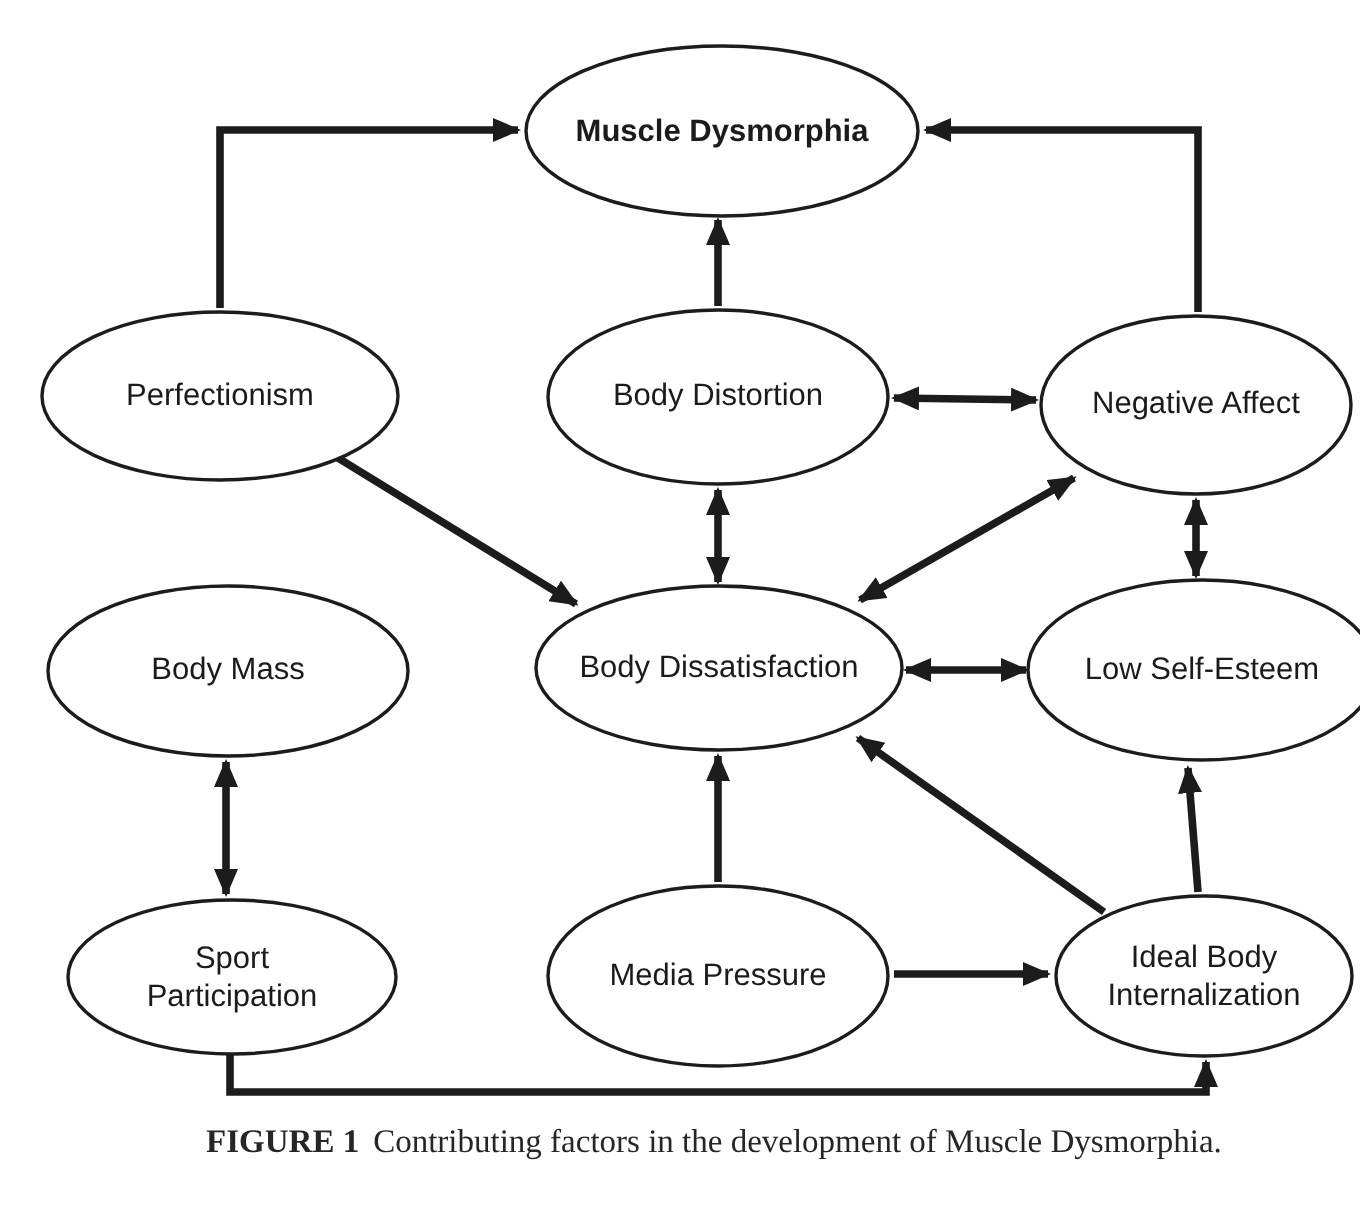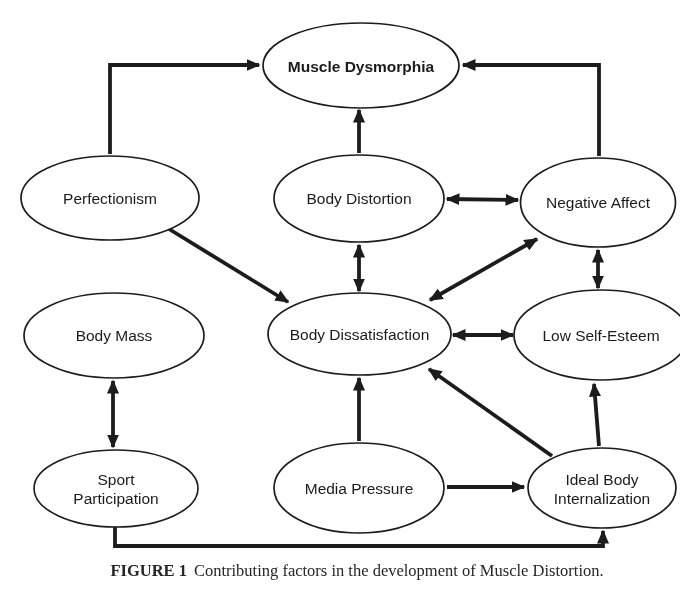--- a/index.html
+++ b/index.html
@@ -134,14 +134,14 @@
 
   <g>
     <ellipse class="node-ellipse" cx="586" cy="488" rx="74" ry="40"></ellipse>
     <text class="node-label" x="586" y="479">Ideal Body</text>
     <text class="node-label" x="586" y="498">Internalization</text>
   </g>
 </svg>
 </div>
 
 <div class="caption">
-  <span class="cap-label">FIGURE 1</span><span>Contributing factors in the development of Muscle Distortion.</span>
+  <span class="cap-label">FIGURE 1</span><span>Contributing factors in the development of Muscle Dysmorphia.</span>
 </div>
 
 </body></html>

